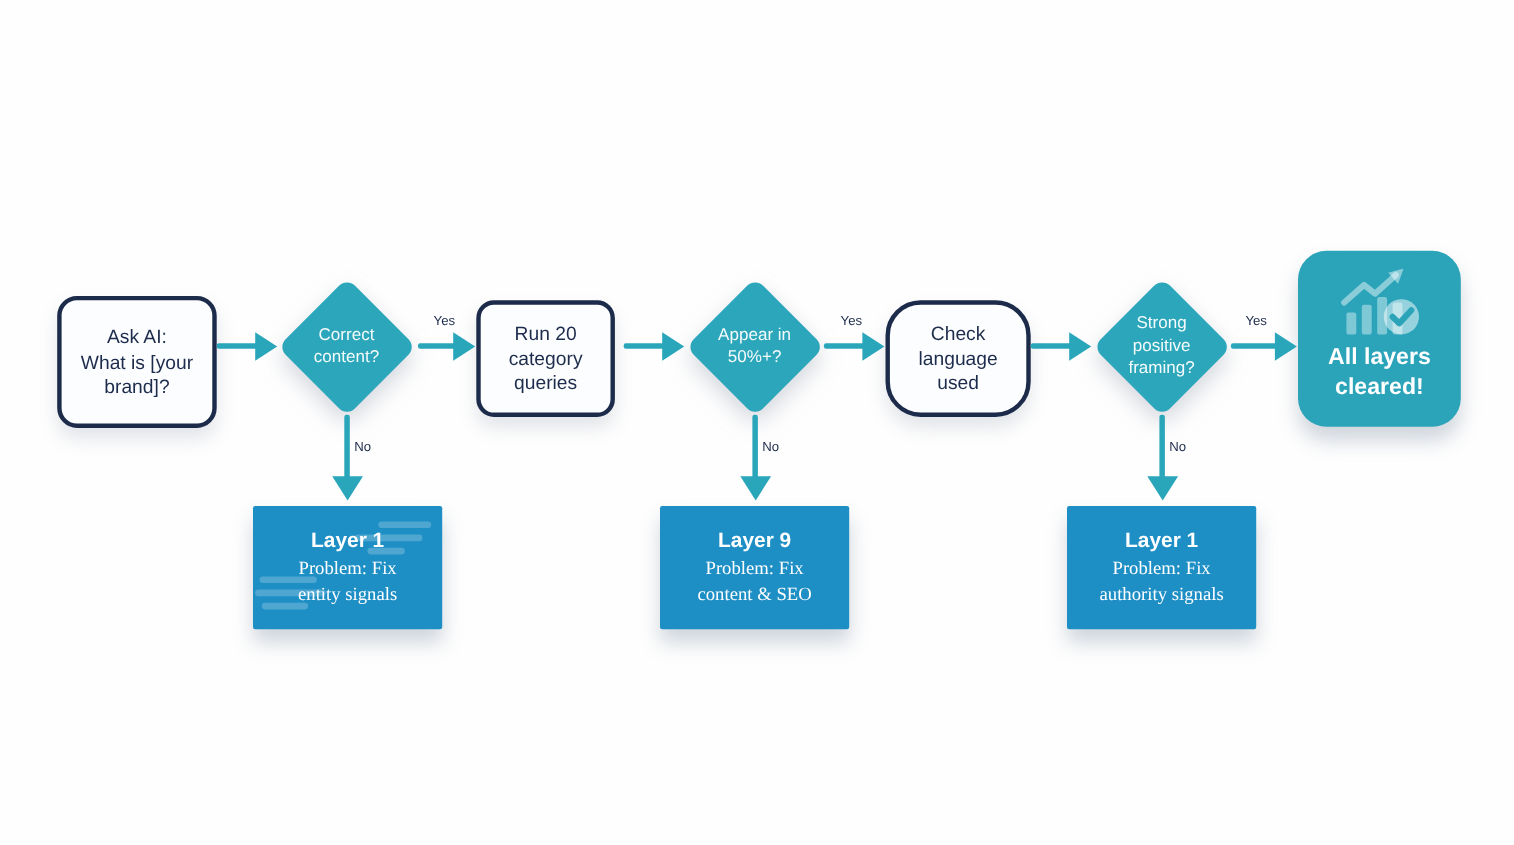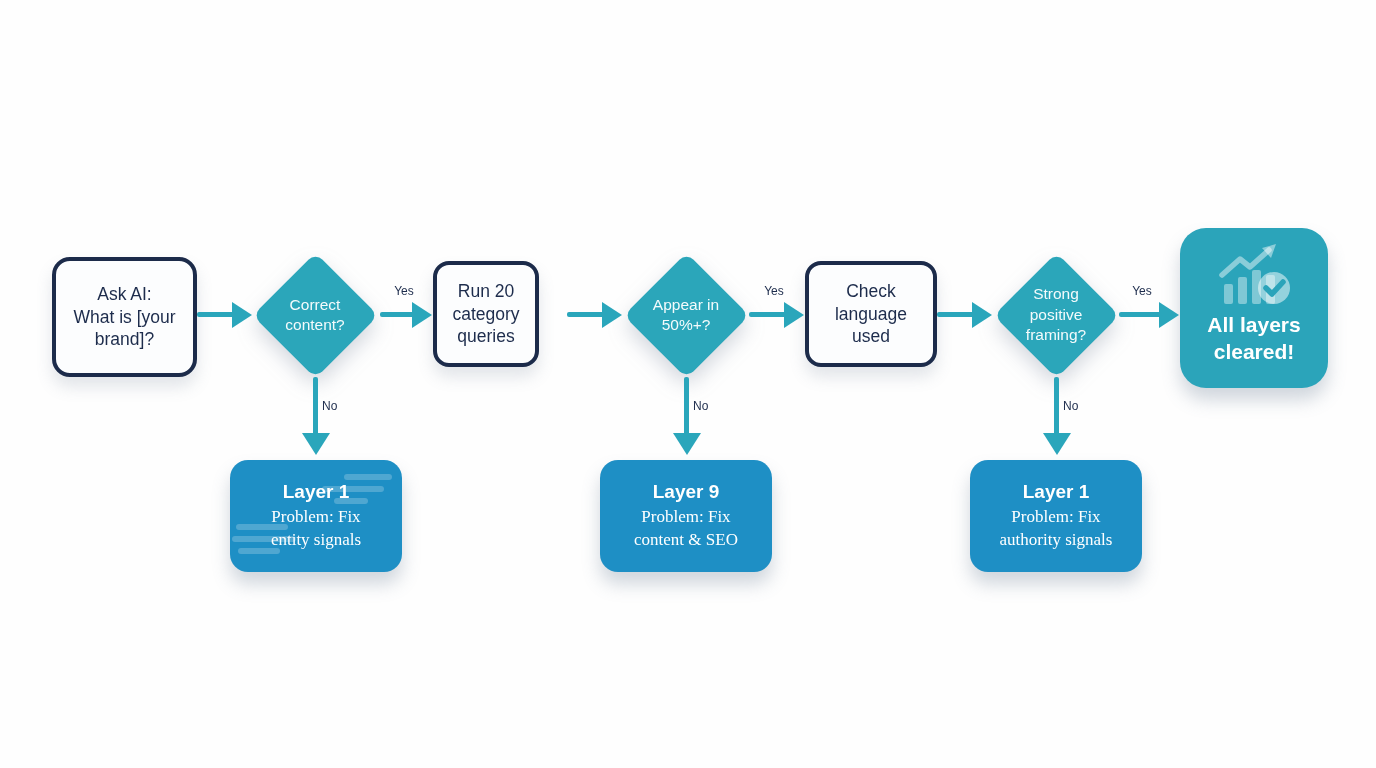--- a/index.html
+++ b/index.html
@@ -5,35 +5,35 @@
   html,body{margin:0;padding:0;background:#ffffff;}
   .canvas{
     position:relative;width:1376px;height:768px;background:#fefefe;
     font-family:"Liberation Sans", sans-serif;overflow:hidden;
   }
   
   .process{
     position:absolute;background:#fcfdfe;border:4px solid #1c2b4a;border-radius:18px;
     display:flex;align-items:center;justify-content:center;text-align:center;
     color:#1d2c4c;font-size:17.5px;font-weight:500;line-height:1.3;white-space:pre-line;
-    box-shadow:0 10px 16px rgba(100,115,140,0.18);box-sizing:border-box;
+    box-shadow:0 10px 16px rgba(100,115,140,0.18);box-sizing:border-box;margin-top:12px;
   }
   
   .decision-wrap{position:absolute;width:0;height:0;filter:drop-shadow(0 9px 10px rgba(100,115,140,0.28));}
   .diamond{
     position:absolute;width:89px;height:89px;background:#2ba6ba;border-radius:10px;
     transform:rotate(45deg);transform-origin:center;
   }
   .decision-label{
     position:absolute;width:124px;height:90px;display:flex;align-items:center;justify-content:center;
     text-align:center;color:#f4fbfc;font-size:15.5px;font-weight:500;line-height:1.32;white-space:pre-line;
   }
   
   .problem{
-    position:absolute;width:172px;height:112px;background:#1e8fc5;border-radius:18px;
+    position:absolute;width:172px;height:112px;background:#1e8fc5;border-radius:2px;
     display:flex;flex-direction:column;align-items:center;justify-content:center;text-align:center;
     color:#ffffff;box-shadow:0 12px 18px rgba(90,110,135,0.28);overflow:hidden;
   }
   .problem-title{font-size:19px;font-weight:700;margin-bottom:3px;}
   .problem-body{font-size:17px;font-weight:400;line-height:1.33;white-space:pre-line;font-family:Liberation Serif, serif;}
   .deco{position:absolute;background:rgba(255,255,255,0.22);height:6px;border-radius:3px;}
   
   .terminal{
     position:absolute;left:1180px;top:228px;width:148px;height:160px;background:#2ba4ba;border-radius:26px;
     display:flex;flex-direction:column;align-items:center;justify-content:flex-start;padding-top:16px;
@@ -50,24 +50,24 @@
   .edge-label{position:absolute;color:#1d2c4c;font-size:12px;font-weight:500;width:52px;text-align:center;}
 </style>
 </head>
 <body>
 
 <div class="canvas">
 
   <div class="process" style="left:52px;top:257px;width:145px;height:120px;">Ask AI:
 What is [your
 brand]?</div>
-  <div class="process" style="left:433px;top:261px;width:106px;height:106px;border-radius:16px;">Run 20
+  <div class="process" style="left:433px;top:261px;width:126px;height:106px;border-radius:16px;">Run 20
 category
 queries</div>
-  <div class="process" style="left:805px;top:261px;width:132px;height:106px;border-radius:16px;">Check
+  <div class="process" style="left:805px;top:261px;width:132px;height:106px;border-radius:32px;">Check
 language
 used</div>
 
   <div class="decision-wrap" style="left:315px;top:315px;">
     <div class="diamond" style="left:-44.5px;top:-44.5px;"></div>
     <div class="decision-label" style="left:-62px;top:-45px;">Correct
 content?</div>
   </div>
   <div class="decision-wrap" style="left:686px;top:315px;">
     <div class="diamond" style="left:-44.5px;top:-44.5px;"></div>

